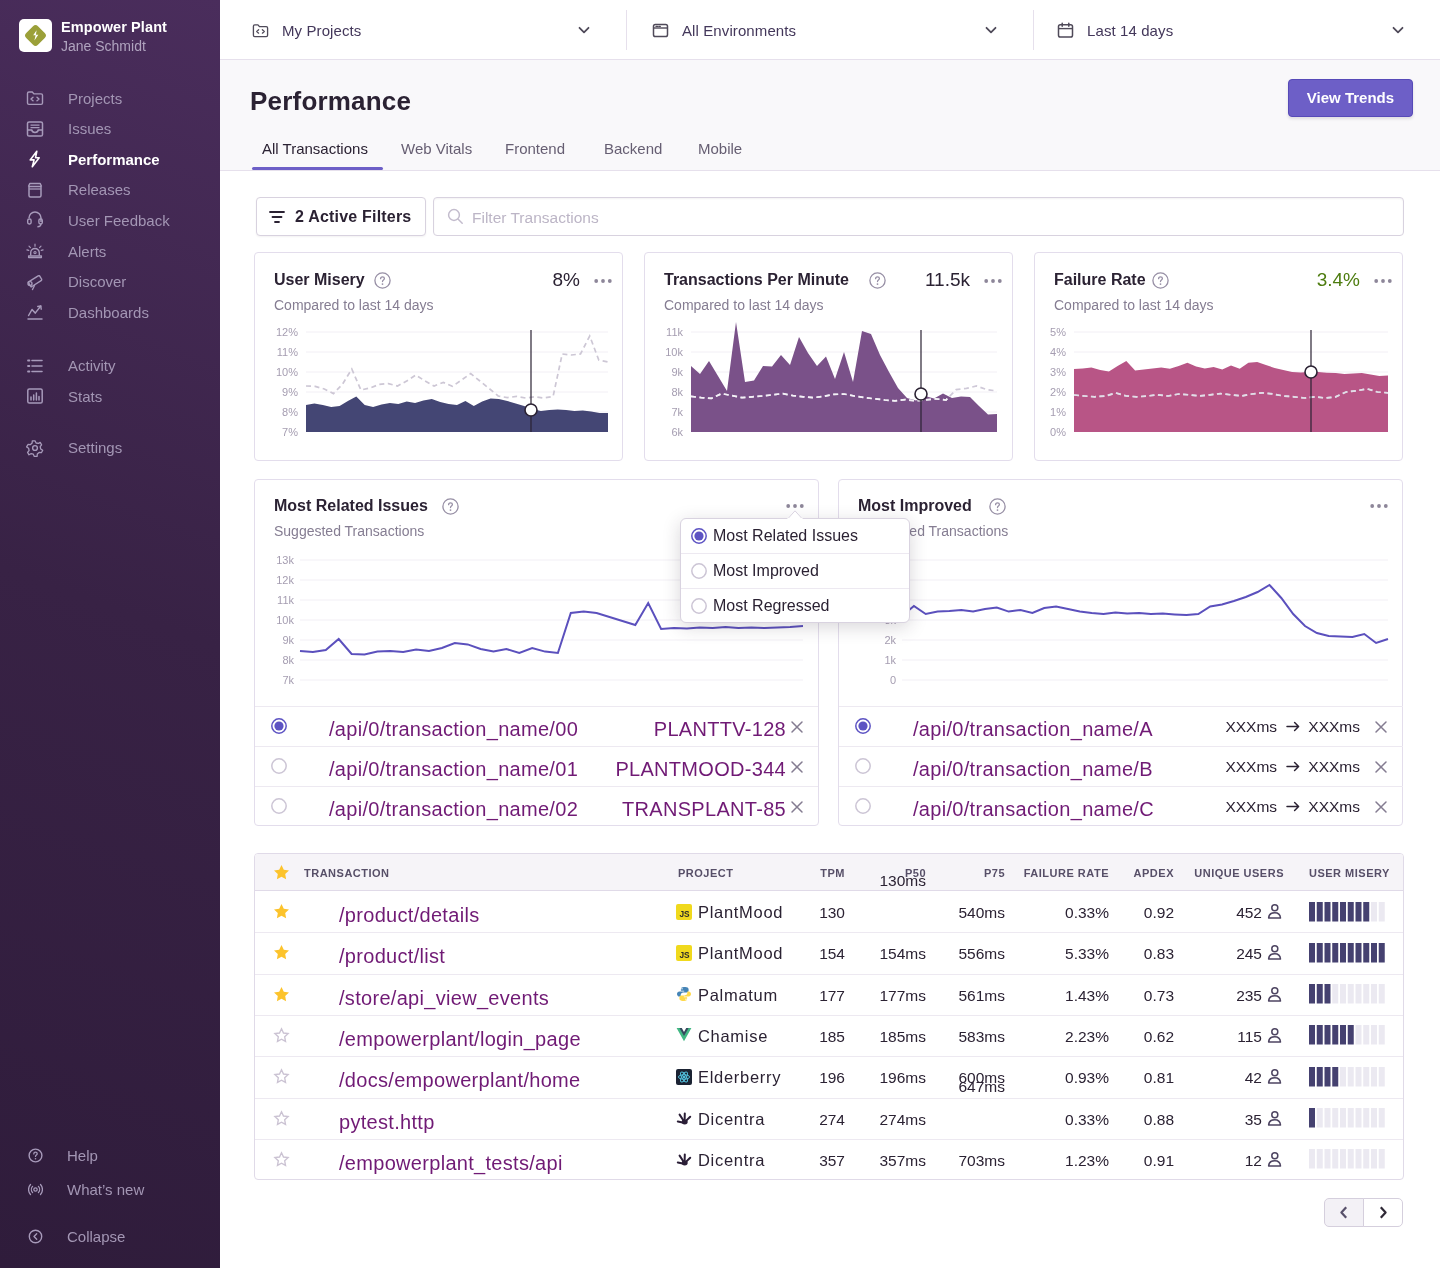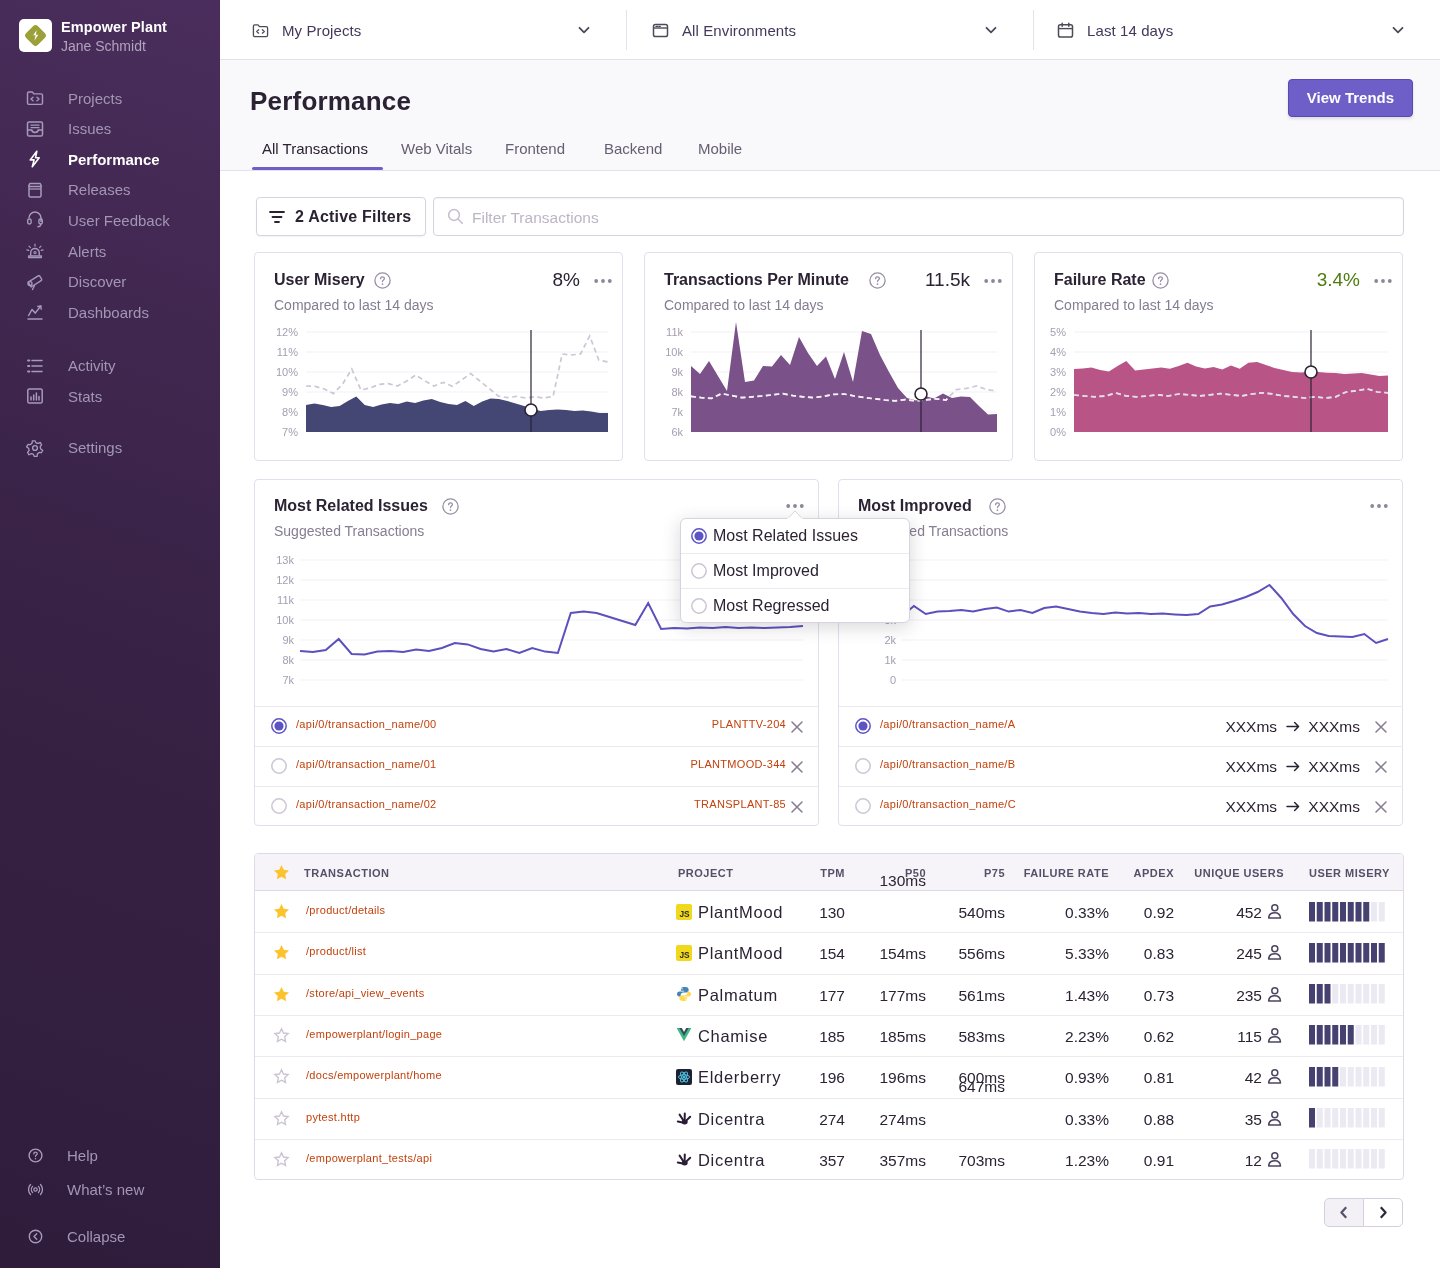--- a/index.html
+++ b/index.html
@@ -28,21 +28,21 @@
 .tabline { position:absolute; left:252px; top:167px; width:131px; height:3px; background:#6d5fc7; border-radius:2px; }
 .filterbtn { position:absolute; left:256px; top:197px; width:170px; height:39px; background:#fff; border:1px solid #d8d2df; border-radius:4px; display:flex; align-items:center; padding-left:12px; font-size:16px; font-weight:bold; color:#2b2233; letter-spacing:.2px; box-shadow:0 1px 2px rgba(43,34,51,.06); }
 .searchbox { position:absolute; left:433px; top:197px; width:971px; height:39px; background:#fff; border:1px solid #d8d2df; border-radius:4px; box-shadow:inset 0 1px 2px rgba(43,34,51,.06); }
 .sph { position:absolute; left:472px; top:209px; font-size:15.5px; color:#bcb5c6; }
 .card { position:absolute; background:#fff; border:1px solid #e3ddec; border-radius:4px; }
 .ctitle { position:absolute; font-size:16px; font-weight:600; color:#2b2233; }
 .csub { position:absolute; font-size:14px; color:#857d92; }
 .cval { position:absolute; font-size:19px; color:#2b2233; }
 .axl { position:absolute; font-size:11px; color:#a59db1; }
 .hsep { position:absolute; height:1px; background:#ede9f1; }
-.link15 { font-size:11px; color:#c2410c; letter-spacing:.3px; }
+.link15 { font-size:20px; color:#701a75; letter-spacing:.3px;margin-left:33px; }
 .t15 { font-size:15.5px; color:#2b2233; position:absolute; }
 .proj { font-size:16.5px; color:#2b2233; position:absolute; letter-spacing:.7px; }
 .t16 { font-size:16px; color:#2b2233; position:absolute; }
 .dd { position:absolute; left:680px; top:518px; width:230px; height:105px; background:#fff; border:1px solid #d9d3e0; border-radius:6px; box-shadow:0 4px 18px rgba(43,34,51,.18); }
 .tbl { position:absolute; left:254px; top:853px; width:1150px; height:327px; background:#fff; border:1px solid #e0dae8; border-radius:4px; }
 .tblhdr { position:absolute; left:255px; top:854px; width:1148px; height:37px; background:#f6f4f8; border-bottom:1px solid #e0dae8; border-radius:3px 3px 0 0; }
 .th { position:absolute; font-size:11px; font-weight:bold; color:#574f68; text-transform:uppercase; letter-spacing:.5px; }
 .pgl { position:absolute; left:1324px; top:1198px; width:40px; height:29px; background:#f3f1f6; border:1px solid #d5cfdd; border-radius:5px 0 0 5px; }
 .pgr { position:absolute; left:1363px; top:1198px; width:40px; height:29px; background:#fff; border:1px solid #d5cfdd; border-radius:0 5px 5px 0; }
 </style></head>
@@ -237,21 +237,21 @@
       <line x1="902" y1="660" x2="1388" y2="660" stroke="#f2eff5" stroke-width="1"></line>
       <line x1="902" y1="680" x2="1388" y2="680" stroke="#f2eff5" stroke-width="1"></line>
       <path d="M902.0,616.0L913.9,606.0L925.7,614.0L937.6,611.6L949.4,611.0L961.3,610.0L973.1,611.6L985.0,609.0L996.8,607.6L1008.7,611.6L1020.5,610.0L1032.4,613.0L1044.2,608.0L1056.1,606.4L1068.0,609.0L1079.8,611.6L1091.7,613.0L1103.5,614.0L1115.4,612.4L1127.2,613.6L1139.1,613.0L1150.9,614.0L1162.8,613.6L1174.6,614.4L1186.5,615.0L1198.3,614.0L1210.2,606.4L1222.0,604.4L1233.9,601.0L1245.8,597.0L1257.6,592.0L1269.5,585.0L1281.3,598.0L1293.2,614.0L1305.0,626.0L1316.9,633.0L1328.7,636.0L1340.6,636.4L1352.4,637.0L1364.3,634.0L1376.1,643.0L1388.0,639.0" fill="none" stroke="#5b50bd" stroke-width="2"></path>
     </svg>
 <div class="hsep" style="left:255px;width:563px;top:706px"></div>
     <svg class="abs" style="left:271px;top:718px" width="16" height="16" viewBox="0 0 16 16">
       <circle cx="8" cy="8" r="7.2" fill="#fff" stroke="#5d53c3" stroke-width="1.5"></circle>
       <circle cx="8" cy="8" r="4.6" fill="#5d53c3"></circle>
     </svg>
     <div class="abs link15" style="left:296px;top:718px">/api/0/transaction_name/00</div>
-    <div class="abs link15" style="right:654px;top:718px">PLANTTV-204</div>
+    <div class="abs link15" style="right:654px;top:718px">PLANTTV-128</div>
     <svg class="abs" style="left:790px;top:720px" width="14" height="14" viewBox="0 0 14 14">
       <path d="M2 2l10 10M12 2L2 12" stroke="#847c91" stroke-width="1.5" stroke-linecap="round"></path>
     </svg>
     <div class="hsep" style="left:255px;width:563px;top:746px"></div>
     <svg class="abs" style="left:271px;top:758px" width="16" height="16" viewBox="0 0 16 16">
       <circle cx="8" cy="8" r="7.2" fill="#fff" stroke="#ccc5d5" stroke-width="1.5"></circle>
     </svg>
     <div class="abs link15" style="left:296px;top:758px">/api/0/transaction_name/01</div>
     <div class="abs link15" style="right:654px;top:758px">PLANTMOOD-344</div>
     <svg class="abs" style="left:790px;top:760px" width="14" height="14" viewBox="0 0 14 14">

